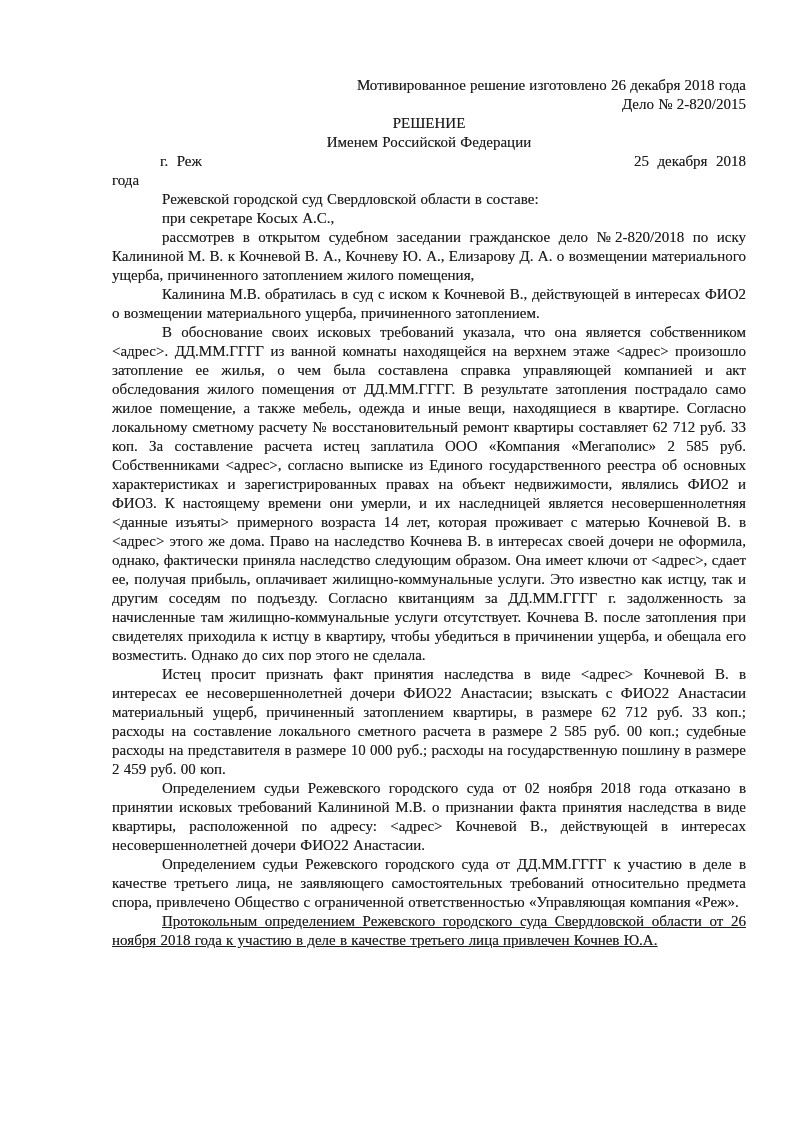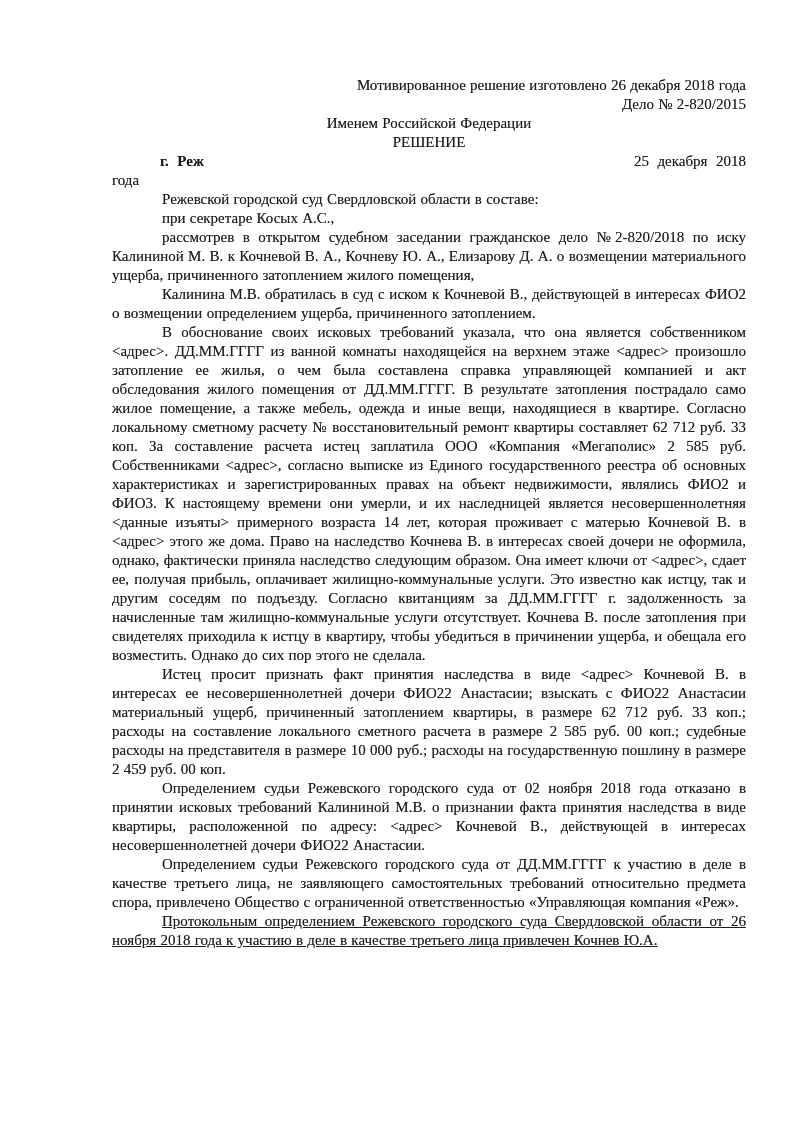--- a/index.html
+++ b/index.html
@@ -33,49 +33,49 @@
   .right  { text-align: right !important; }
   .center { text-align: center !important; }
   .ind    { text-align: left !important; text-indent: 50px; }
   .fi     { text-indent: 50px; }
   .plain  { text-align: left; }
   .row {
     display: flex;
     justify-content: space-between;
     text-align: left !important;
   }
-  .row .place { padding-left: 48px; white-space: pre; font-weight: bold; }
+  .row .place { padding-left: 48px; white-space: pre; }
   .row .date  { white-space: pre; margin-left: 48px; }
   .gap-before { margin-top: 5px; text-decoration: underline; }
 </style>
 </head>
 <body>
 
 <div class="page">
   <div class="doc">
 
     <p class="right">Мотивированное решение изготовлено 26 декабря 2018 года</p>
     <p class="right">Дело № 2-820/2015</p>
 
+    <p class="center">РЕШЕНИЕ</p>
     <p class="center">Именем Российской Федерации</p>
-    <p class="center">РЕШЕНИЕ</p>
 
     <p class="row">
       <span class="place">г.  Реж</span>
       <span class="date">25  декабря  2018</span>
     </p>
     <p class="plain">года</p>
 
     <p class="ind">Режевской городской суд Свердловской области в составе:</p>
     <p class="ind">при секретаре Косых А.С.,</p>
 
     <p class="fi">рассмотрев в открытом судебном заседании гражданское дело №2-820/2018 по иску Калининой М. В. к Кочневой В. А., Кочневу Ю. А., Елизарову Д. А. о возмещении материального ущерба, причиненного затоплением жилого помещения,</p>
 
 
-    <p class="fi">Калинина М.В. обратилась в суд с иском к Кочневой В., действующей в интересах ФИО2 о возмещении определением ущерба, причиненного затоплением.</p>
+    <p class="fi">Калинина М.В. обратилась в суд с иском к Кочневой В., действующей в интересах ФИО2 о возмещении материального ущерба, причиненного затоплением.</p>
     <p class="fi">В обоснование своих исковых требований указала, что она является собственником &lt;адрес&gt;. ДД.ММ.ГГГГ из ванной комнаты находящейся на верхнем этаже &lt;адрес&gt; произошло затопление ее жилья, о чем была составлена справка управляющей компанией и акт обследования жилого помещения от ДД.ММ.ГГГГ. В результате затопления пострадало само жилое помещение, а также мебель, одежда и иные вещи, находящиеся в квартире. Согласно локальному сметному расчету № восстановительный ремонт квартиры составляет 62 712 руб. 33 коп. За составление расчета истец заплатила ООО «Компания «Мегаполис» 2 585 руб. Собственниками &lt;адрес&gt;, согласно выписке из Единого государственного реестра об основных характеристиках и зарегистрированных правах на объект недвижимости, являлись ФИО2 и ФИО3. К настоящему времени они умерли, и их наследницей является несовершеннолетняя &lt;данные изъяты&gt; примерного возраста 14 лет, которая проживает с матерью Кочневой В. в &lt;адрес&gt; этого же дома. Право на наследство Кочнева В. в интересах своей дочери не оформила, однако, фактически приняла наследство следующим образом. Она имеет ключи от &lt;адрес&gt;, сдает ее, получая прибыль, оплачивает жилищно-коммунальные услуги. Это известно как истцу, так и другим соседям по подъезду. Согласно квитанциям за ДД.ММ.ГГГГ г. задолженность за начисленные там жилищно-коммунальные услуги отсутствует. Кочнева В. после затопления при свидетелях приходила к истцу в квартиру, чтобы убедиться в причинении ущерба, и обещала его возместить. Однако до сих пор этого не сделала.</p>
     <p class="fi">Истец просит признать факт принятия наследства в виде &lt;адрес&gt; Кочневой В. в интересах ее несовершеннолетней дочери ФИО22 Анастасии; взыскать с ФИО22 Анастасии материальный ущерб, причиненный затоплением квартиры, в размере 62 712 руб. 33 коп.; расходы на составление локального сметного расчета в размере 2 585 руб. 00 коп.; судебные расходы на представителя в размере 10 000 руб.; расходы на государственную пошлину в размере 2 459 руб. 00 коп.</p>
     <p class="fi">Определением судьи Режевского городского суда от 02 ноября 2018 года отказано в принятии исковых требований Калининой М.В. о признании факта принятия наследства в виде квартиры, расположенной по адресу: &lt;адрес&gt; Кочневой В., действующей в интересах несовершеннолетней дочери ФИО22 Анастасии.</p>
     <p class="fi">Определением судьи Режевского городского суда от ДД.ММ.ГГГГ к участию в деле в качестве третьего лица, не заявляющего самостоятельных требований относительно предмета спора, привлечено Общество с ограниченной ответственностью «Управляющая компания «Реж».</p>
     <p class="fi gap-before">Протокольным определением Режевского городского суда Свердловской области от 26 ноября 2018 года к участию в деле в качестве третьего лица привлечен Кочнев Ю.А.</p>
 
   </div>
 </div>
 
 </body></html>

